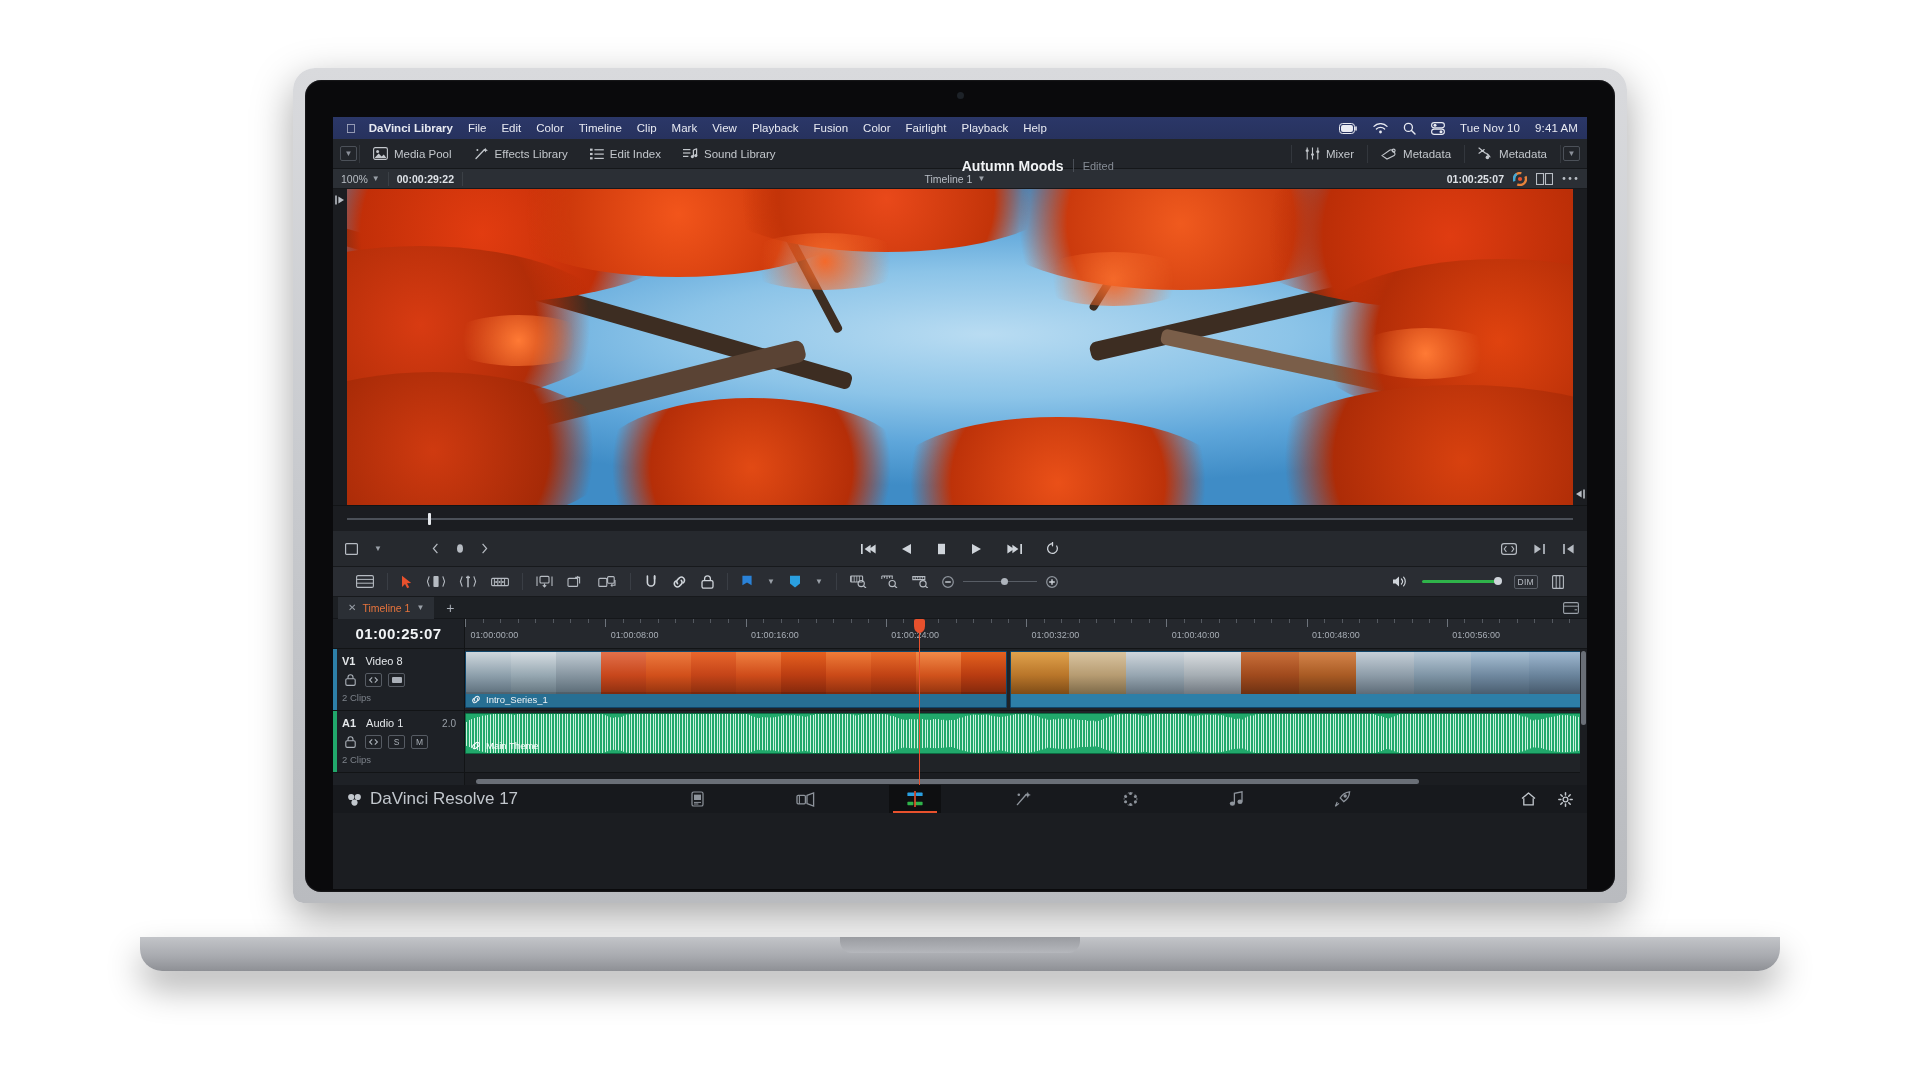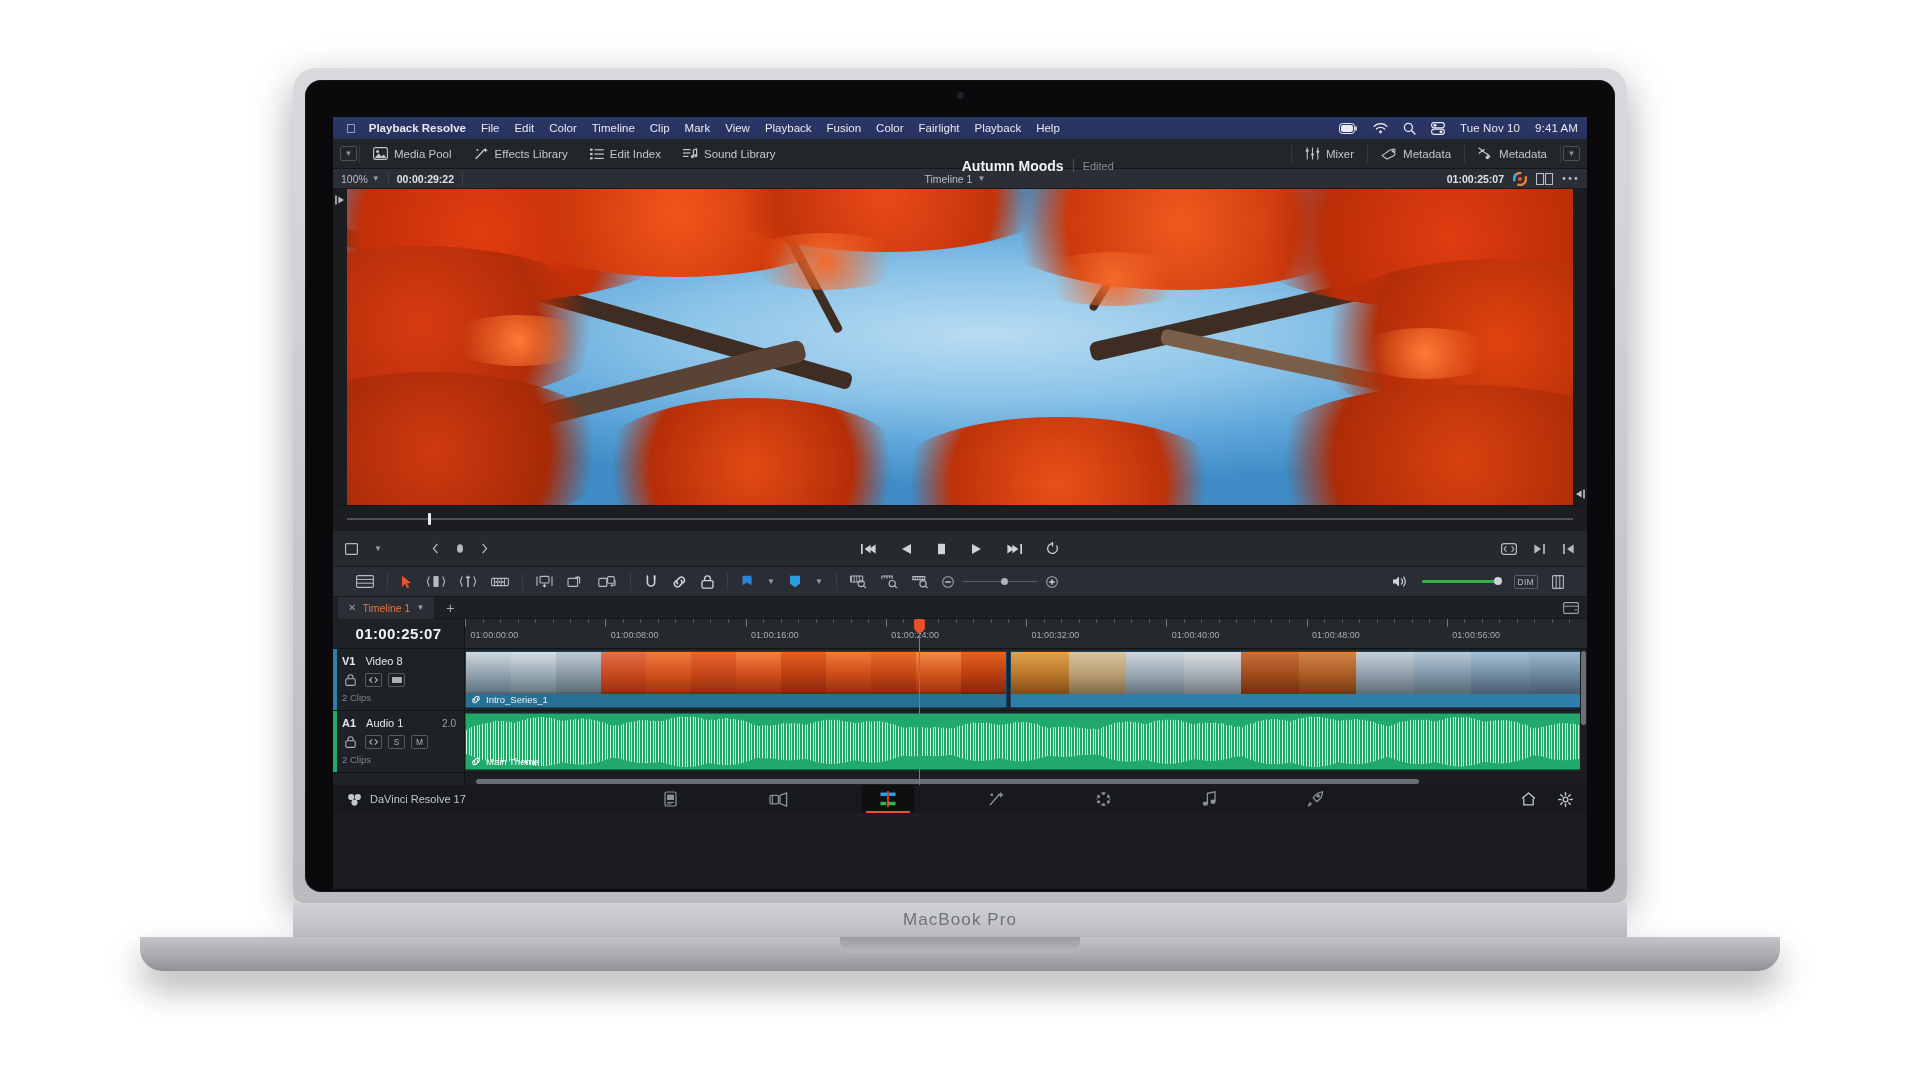--- a/index.html
+++ b/index.html
@@ -237,21 +237,21 @@
   }
   .tl-scroll-h .thumbbar { position: absolute; left: 1%; width: 84%; top: 2px; height: 5px; background: #6a6f77; border-radius: 3px; }
   .tl-scroll-v {
     position: absolute; right: 0; top: 30px; bottom: 8px; width: 7px; background: #1b1d21;
   }
   .tl-scroll-v .thumbbar { position: absolute; top: 2px; left: 1px; width: 5px; height: 58%; background: #6a6f77; border-radius: 3px; }
 
   
   .pagebar {
     height: 28px; background: #17191d; display: flex; align-items: center;
-    padding: 0 14px; color: #c2c7cd; font-size: 11px;
+    padding: 0 14px; color: #c2c7cd; font-size: 17px;
   }
   .pb-brand { display: flex; align-items: center; gap: 8px; }
   .pb-pages { flex: 1; display: flex; align-items: center; justify-content: center; gap: 58px; }
   .pb-page { position: relative; height: 28px; display: flex; align-items: center; padding: 0 16px; }
   .pb-page.active { background: #0e0f11; }
   .pb-page.active::after {
     content: ""; position: absolute; left: 4px; right: 4px; bottom: 0; height: 2px; background: #e8512d;
   }
   .pb-right { display: flex; align-items: center; gap: 22px; }
 </style>
@@ -261,21 +261,21 @@
 <div id="stage">
 
   <div class="mbp-lid"></div>
   <div class="mbp-bezel"></div>
   <div class="mbp-camera"></div>
 
   <div class="mbp-screen">
 
     <div class="menubar">
       <span class="apple"></span>
-      <span class="mi app">Playback Resolve</span>
+      <span class="mi app">DaVinci Library</span>
       <span class="mi">File</span>
       <span class="mi">Edit</span>
       <span class="mi">Color</span>
       <span class="mi">Timeline</span>
       <span class="mi">Clip</span>
       <span class="mi">Mark</span>
       <span class="mi">View</span>
       <span class="mi">Playback</span>
       <span class="mi">Fusion</span>
       <span class="mi">Color</span>
@@ -931,21 +931,21 @@
                 <span class="thumb" style="background: linear-gradient(rgb(212, 132, 74) 0%, rgb(169, 91, 36) 55%, rgb(113, 58, 21) 100%);"></span>
                 <span class="thumb" style="background: linear-gradient(rgb(197, 207, 216) 0%, rgb(142, 157, 169) 55%, rgb(94, 108, 120) 100%);"></span>
                 <span class="thumb" style="background: linear-gradient(rgb(183, 200, 214) 0%, rgb(127, 149, 166) 55%, rgb(85, 104, 117) 100%);"></span>
                 <span class="thumb" style="background: linear-gradient(rgb(168, 192, 212) 0%, rgb(112, 137, 160) 55%, rgb(74, 94, 112) 100%);"></span>
                 <span class="thumb" style="background: linear-gradient(rgb(159, 184, 208) 0%, rgb(106, 132, 156) 55%, rgb(70, 89, 107) 100%);"></span>
               </div>
           </div>
         </div>
 
         <div class="track" style="height:62px; background:#202327;">
-          <div class="clip audio" id="a1c0" style="left:0%; width:100%; height:57px;">
+          <div class="clip audio" id="a1c0" style="left:0%; width:100%; height:41px;">
             <div class="wave" id="a1wave">
                 <span class="wbar" style="left: 0%; height: 23.92px;"></span>
                 <span class="wbar" style="left: 0.238095%; height: 26.0665px;"></span>
                 <span class="wbar" style="left: 0.47619%; height: 28.1731px;"></span>
                 <span class="wbar" style="left: 0.714286%; height: 30.2008px;"></span>
                 <span class="wbar" style="left: 0.952381%; height: 32.1129px;"></span>
                 <span class="wbar" style="left: 1.19048%; height: 33.8762px;"></span>
                 <span class="wbar" style="left: 1.42857%; height: 35.4613px;"></span>
                 <span class="wbar" style="left: 1.66667%; height: 36.8442px;"></span>
                 <span class="wbar" style="left: 1.90476%; height: 38.0061px;"></span>
@@ -1474,18 +1474,15 @@
                 <path d="M12.2 2.8 l-1.5 1.5"></path>
                 <path d="M4.3 10.7 l-1.5 1.5"></path>
               </g>
             </svg>
         </span>
       </span>
     </div>
 
   </div>
 
-  <div class="mbp-chin">
-    <span class="mbp-chin-label">MacBook Pro</span>
-  </div>
   <div class="mbp-base"></div>
   <div class="mbp-notch"></div>
 </div>
 
 </body></html>

